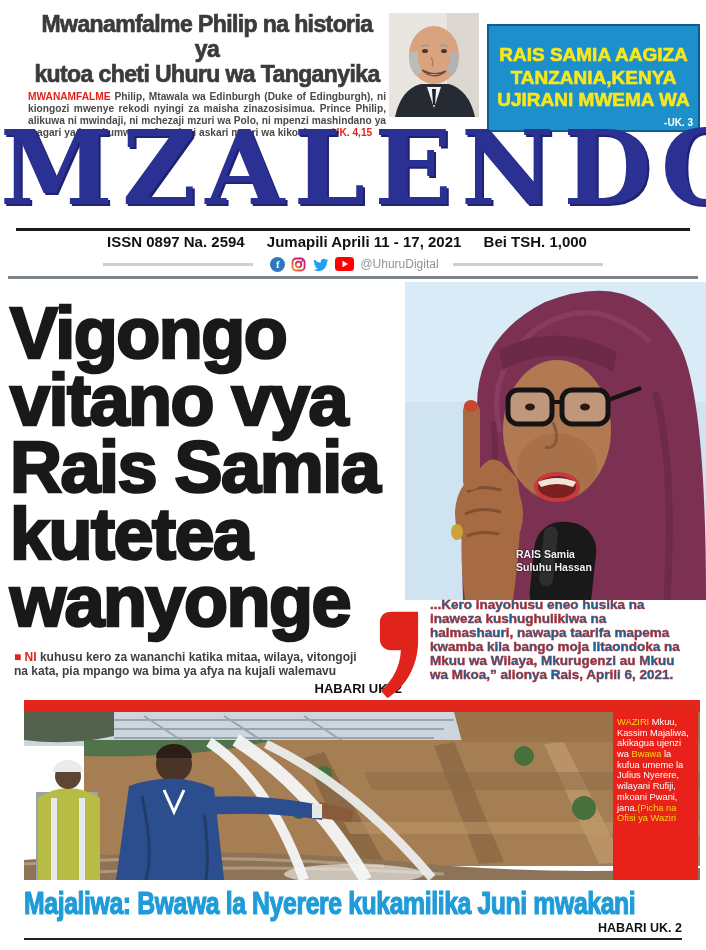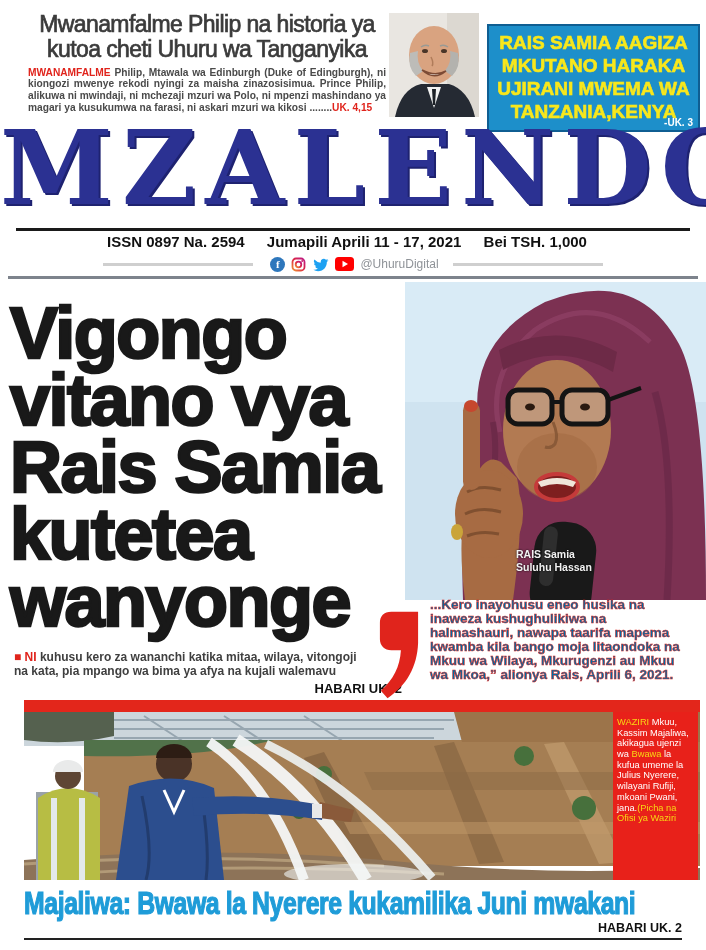--- a/index.html
+++ b/index.html
@@ -1,21 +1,21 @@
 <!DOCTYPE html>
 <html><head>
 <meta charset="utf-8">
 <style>
   html,body{margin:0;padding:0;background:#ffffff;}
   #page{position:relative;width:706px;height:950px;background:#ffffff;overflow:hidden;
         font-family:"Liberation Sans",sans-serif;}
 
   
   .top-left-story{position:absolute;left:28px;top:12px;width:358px;}
-  .ts-headline{text-align:center;font-weight:normal;font-size:23px;line-height:1.08;
+  .ts-headline{text-align:center;font-weight:bold;font-size:23px;line-height:1.08;
                color:#3b3b3b;letter-spacing:-0.6px;-webkit-text-stroke:0.7px #3b3b3b;}
   .ts-body{margin-top:5px;font-size:10.2px;font-weight:bold;color:#4a4a4a;
            line-height:1.15;text-align:justify;}
   .red-text{color:#e0241c;}
 
   .philip-photo{position:absolute;left:389px;top:13px;width:90px;height:104px;}
 
   .promo-box{position:absolute;left:487px;top:24px;width:213px;height:108px;
              background:#1d8fca;border:2px solid #0f5e92;box-sizing:border-box;
              display:flex;flex-direction:column;justify-content:center;align-items:center;}
@@ -103,23 +103,22 @@
     <ellipse cx="36" cy="38" rx="3" ry="2" fill="#4a3528"></ellipse>
     <ellipse cx="55" cy="38" rx="3" ry="2" fill="#4a3528"></ellipse>
     <path d="M32 34 q4 -3 8 -1" stroke="#9a9a94" stroke-width="1.5" fill="none"></path>
     <path d="M51 33 q4 -2 8 1" stroke="#9a9a94" stroke-width="1.5" fill="none"></path>
     <path d="M42 44 q3 6 1 9" stroke="#b07c5a" stroke-width="1.5" fill="none"></path>
     <path d="M33 57 q12 11 24 1 q-11 6 -24 -1" fill="#f4efe8" stroke="#7c4a34" stroke-width="1.5"></path>
   </svg>
 
   <div class="promo-box">
     <div class="promo-line">RAIS SAMIA AAGIZA</div>
-    <div class="promo-line">MKUTANO HARAKA</div>
+    <div class="promo-line">TANZANIA,KENYA</div>
     <div class="promo-line">UJIRANI MWEMA WA</div>
-    <div class="promo-line">TANZANIA,KENYA</div>
     <div class="promo-ref">-UK. 3</div>
   </div>
 
   <div class="masthead">MZALENDO</div>
   <div class="rule-top"></div>
   <div class="issue-line">
     <span>ISSN 0897 Na. 2594</span>
     <span>Jumapili Aprili 11 - 17, 2021</span>
     <span>Bei TSH. 1,000</span>
   </div>

